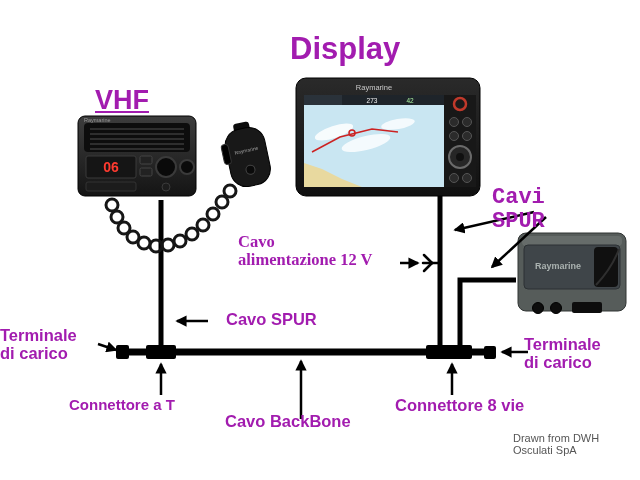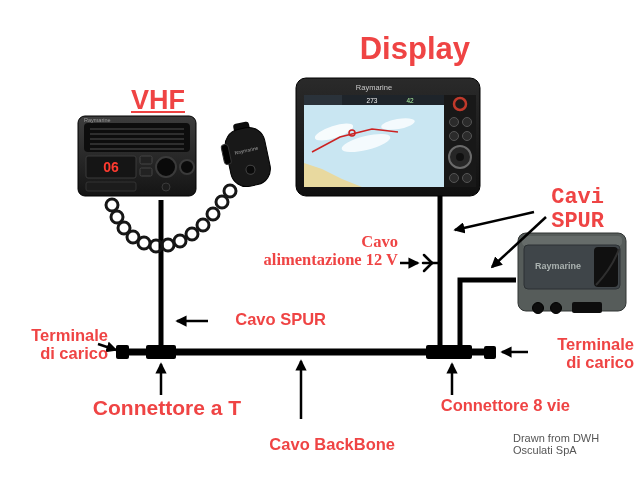--- a/index.html
+++ b/index.html
@@ -1,31 +1,31 @@
 <!DOCTYPE html>
 <html><head>
 <meta charset="utf-8">
 <style>
   html,body{margin:0;padding:0;background:#fff;}
   .canvas{
     position:relative;width:640px;height:480px;background:#ffffff;
     font-family:"Liberation Sans",sans-serif;overflow:hidden;
   }
   .layer{position:absolute;left:0;top:0;width:640px;height:480px;}
-  .label{position:absolute;font-weight:bold;color:#ef4444;text-align:right;line-height:1.08;}
+  .label{position:absolute;font-weight:bold;color:#a21caf;text-align:left;line-height:1.08;}
   .t-display{left:290px;top:32px;width:180px;font-size:31px;}
   .t-vhf{left:95px;top:86px;width:90px;font-size:27px;text-decoration:underline;}
   .t-ais{left:530px;top:203px;width:90px;font-size:24px;}
   .c-cavispur{left:492px;top:186px;width:112px;font-size:22px;font-family:Liberation Mono, monospace;}
   .c-alim{left:238px;top:233px;width:160px;font-size:16.5px;font-family:Liberation Serif, serif;}
   .c-cavospur{left:226px;top:311px;width:100px;font-size:16.5px;}
   .c-termleft{left:0px;top:327px;width:108px;font-size:16.5px;}
   .c-termright{left:524px;top:336px;width:110px;font-size:16.5px;}
-  .c-connt{left:86px;top:397px;width:155px;font-size:21px;}
-  .c-backbone{left:225px;top:436px;width:170px;font-size:16.5px;}
+  .c-connt{left:69px;top:397px;width:155px;font-size:15px;}
+  .c-backbone{left:225px;top:413px;width:170px;font-size:16.5px;}
   .c-conn5{left:395px;top:397px;width:175px;font-size:16.5px;}
   .c-credit{left:513px;top:433px;width:104px;font-size:11px;font-weight:normal;
             color:#555;text-align:left;}
   svg text{font-family:"Liberation Sans",sans-serif;}
 </style>
 </head>
 <body>
 
 <div class="canvas">
 

